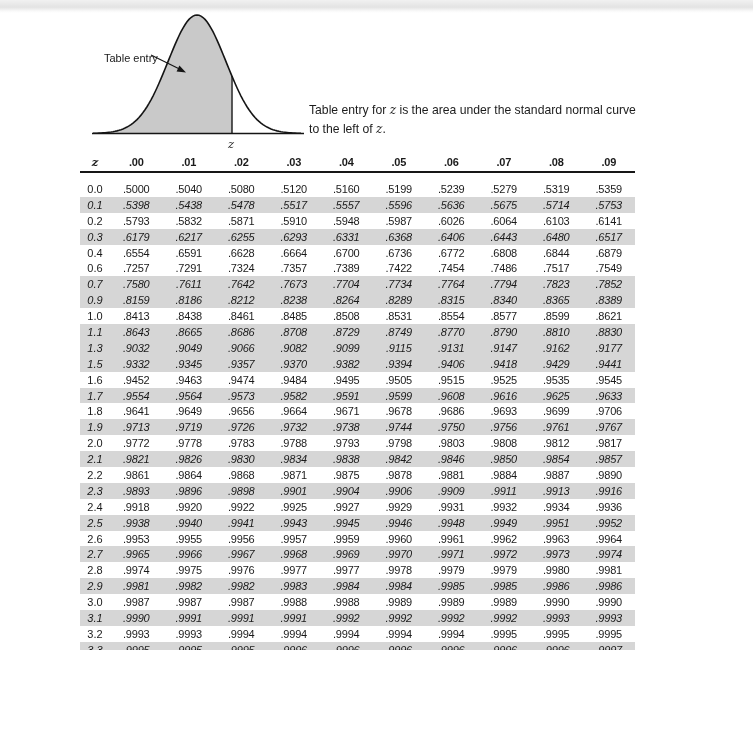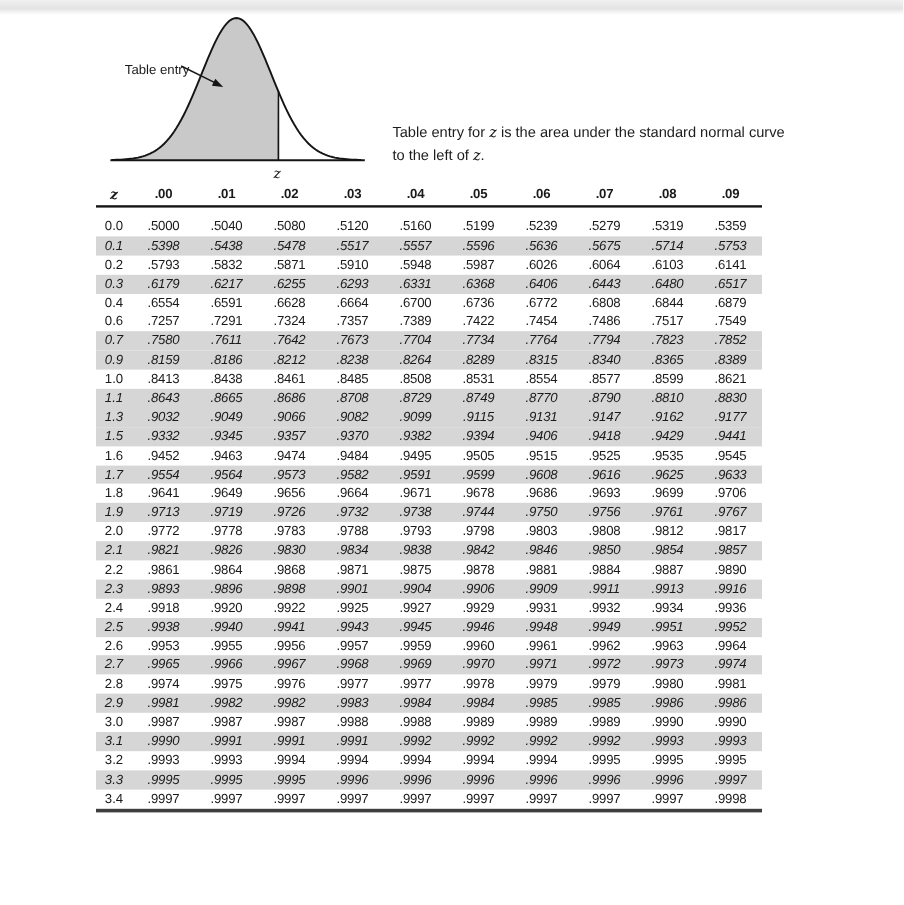--- a/index.html
+++ b/index.html
@@ -1,35 +1,35 @@
 <!DOCTYPE html>
 <html><head>
 <meta charset="utf-8">
 <style>
   html,body{margin:0;padding:0;background:#ffffff;}
   #page{
     position:relative;
-    width:753px;height:754px;
+    width:753px;height:650px;
     background:#ffffff;
     overflow:hidden;
     font-family:"Liberation Sans", sans-serif;
     color:#1a1a1a;
   }
   
   #top-shade{
     position:absolute;left:0;top:0;right:0;height:13px;
     background:linear-gradient(to bottom,#f1f1f1 0%,#e3e3e3 55%,#f9f9f9 85%,#ffffff 100%);
   }
   
   #curve-svg{position:absolute;left:85px;top:8px;}
   #curve-svg text{font-family:"Liberation Sans", sans-serif;font-size:11px;fill:#1a1a1a;}
   #curve-svg text.mathz{font-family:"DejaVu Serif", serif;font-style:italic;font-size:11.5px;}
   
   #caption{
-    position:absolute;left:327px;top:101px;width:335px;
+    position:absolute;left:309px;top:101px;width:335px;
     font-size:12.2px;line-height:19px;color:#1c1c1c;
   }
   .mathz{font-family:"DejaVu Serif", serif;font-style:italic;}
   
   #z-table{position:absolute;left:80px;top:155px;width:555px;}
   .trow{display:flex;align-items:center;height:15.9px;}
   .trow.header{height:14px;border-bottom:2px solid #161616;padding-bottom:2px;font-weight:bold;font-size:11.5px;}
   .trow.shaded{background:#d6d6d6;font-style:italic;}
   #tbody{margin-top:8px;}
   .tcell{width:52.5px;text-align:center;font-size:11px;letter-spacing:-0.2px;}

